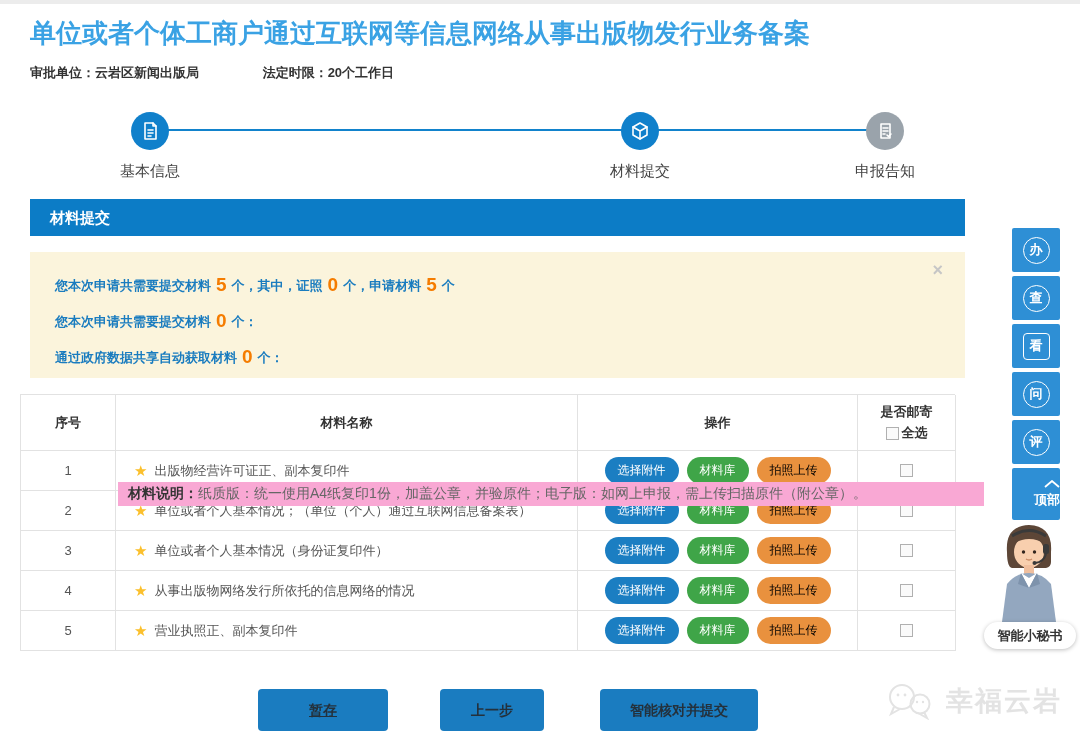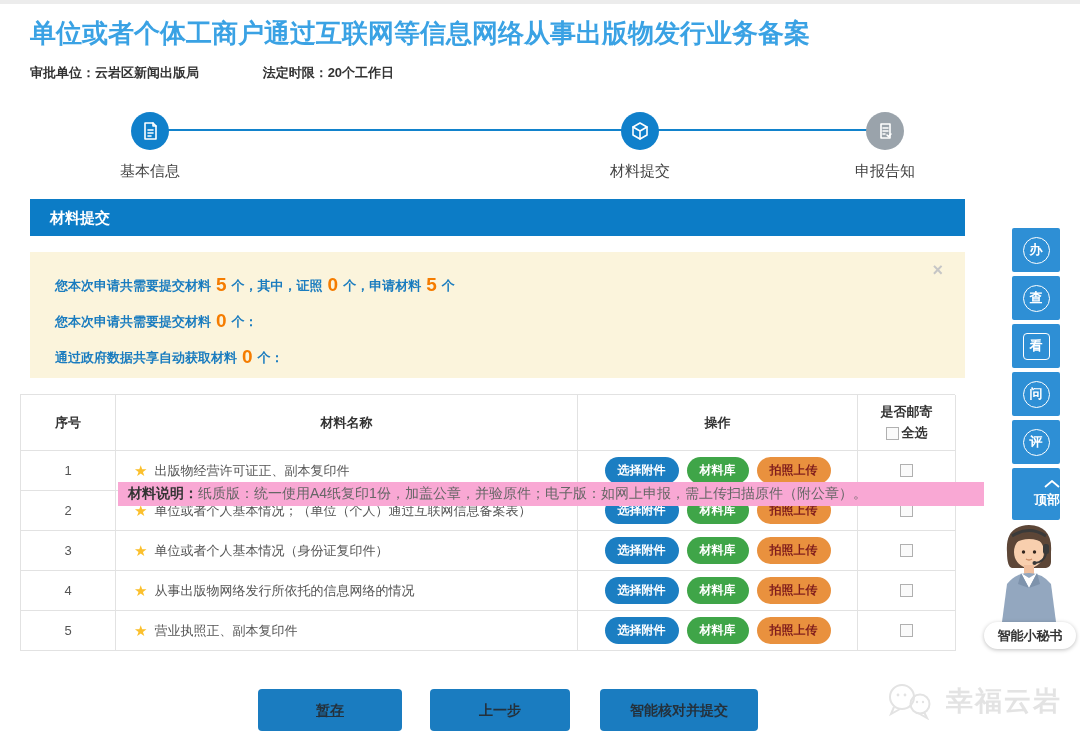--- a/index.html
+++ b/index.html
@@ -29,32 +29,32 @@
   
   .tbl { position:absolute; left:20px; top:394px; width:935px; display:grid; grid-template-columns:95px 462px 280px 98px; border-top:1px solid #e2e2e2; border-left:1px solid #e2e2e2; background:#fff; }
   .cell { border-right:1px solid #e2e2e2; border-bottom:1px solid #e2e2e2; display:flex; align-items:center; justify-content:center; font-size:13px; color:#555; }
   .cell.head { height:56px; font-weight:bold; color:#333; }
   .cell.body { height:40px; }
   .cell.name { justify-content:flex-start; padding-left:18px; gap:7px; }
   .star { color:#fbc02d; font-size:15px; line-height:1; }
   .mail-head { flex-direction:column; gap:3px; }
   .mail-head .l2 { display:flex; align-items:center; gap:3px; font-weight:bold; }
   .cb { display:inline-block; width:13px; height:13px; border:1px solid #b0b0b0; background:#fafafa; cursor:pointer; }
-  .pill { display:inline-flex; align-items:center; justify-content:center; height:27px; padding:0 13px; border-radius:14px; font-size:12px; font-weight:bold; margin:0 4px; cursor:pointer; border:none; }
+  .pill { display:inline-flex; align-items:center; justify-content:center; height:27px; padding:0 13px; border-radius:14px; font-size:12px; font-weight:normal; margin:0 4px; cursor:pointer; border:none; }
   .pill.attach { background:#1b7ec2; color:#fff; }
   .pill.library { background:#3fa548; color:#fff; }
-  .pill.photo { background:#e9913e; color:#7f1d1d; }
+  .pill.photo { background:#e9913e; color:#000000; }
 
   .tooltip { position:absolute; left:118px; top:482px; width:866px; background:#f9a8d4; padding:3px 10px; font-size:14px; color:#666; z-index:6; white-space:nowrap; }
   .tooltip b { color:#333; }
 
   
   .fbtn { position:absolute; top:689px; height:42px; background:#1a7cc0; border-radius:4px; color:#24313c; font-size:14px; font-weight:bold; text-align:center; line-height:42px; cursor:pointer; }
-  .fbtn.save { left:258px; width:144px;text-decoration:underline; }
-  .fbtn.prev { left:430px; width:140px; }
+  .fbtn.save { left:258px; width:130px;text-decoration:underline; }
+  .fbtn.prev { left:440px; width:104px; }
   .fbtn.submit { left:600px; width:158px; }
 
   
   .side-item { position:absolute; left:1012px; width:48px; height:44px; background:#2e8fd5; border-radius:2px; display:flex; align-items:center; justify-content:center; cursor:pointer; }
   .side-glyph { width:27px; height:27px; border:1.5px solid #fff; border-radius:50%; color:#fff; font-size:13px; font-weight:bold; display:flex; align-items:center; justify-content:center; }
   .side-glyph.square { border-radius:4px; }
   .side-top { position:absolute; left:1012px; top:468px; width:48px; height:52px; background:#2e8fd5; border-radius:2px; display:flex; flex-direction:column; align-items:flex-end; justify-content:center; gap:3px; color:#fff; font-size:13px; font-weight:bold; cursor:pointer; }
   .chev { width:16px; height:8px; }
 
   .assistant { position:absolute; left:988px; top:518px; width:82px; height:104px; cursor:pointer; }

